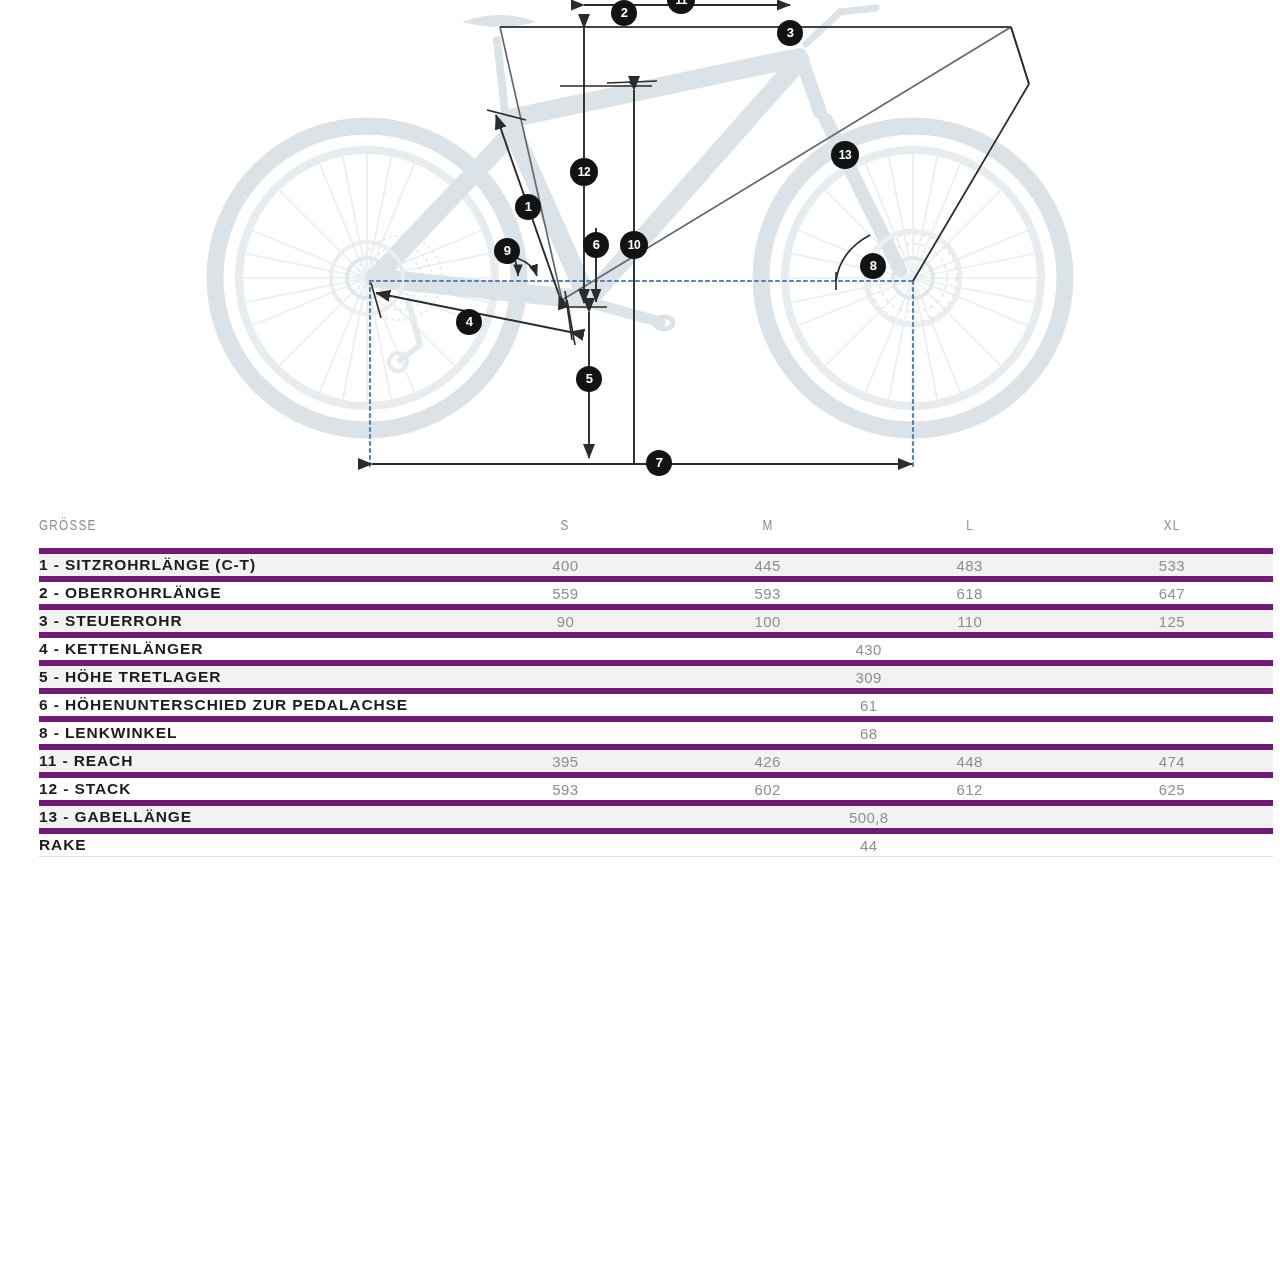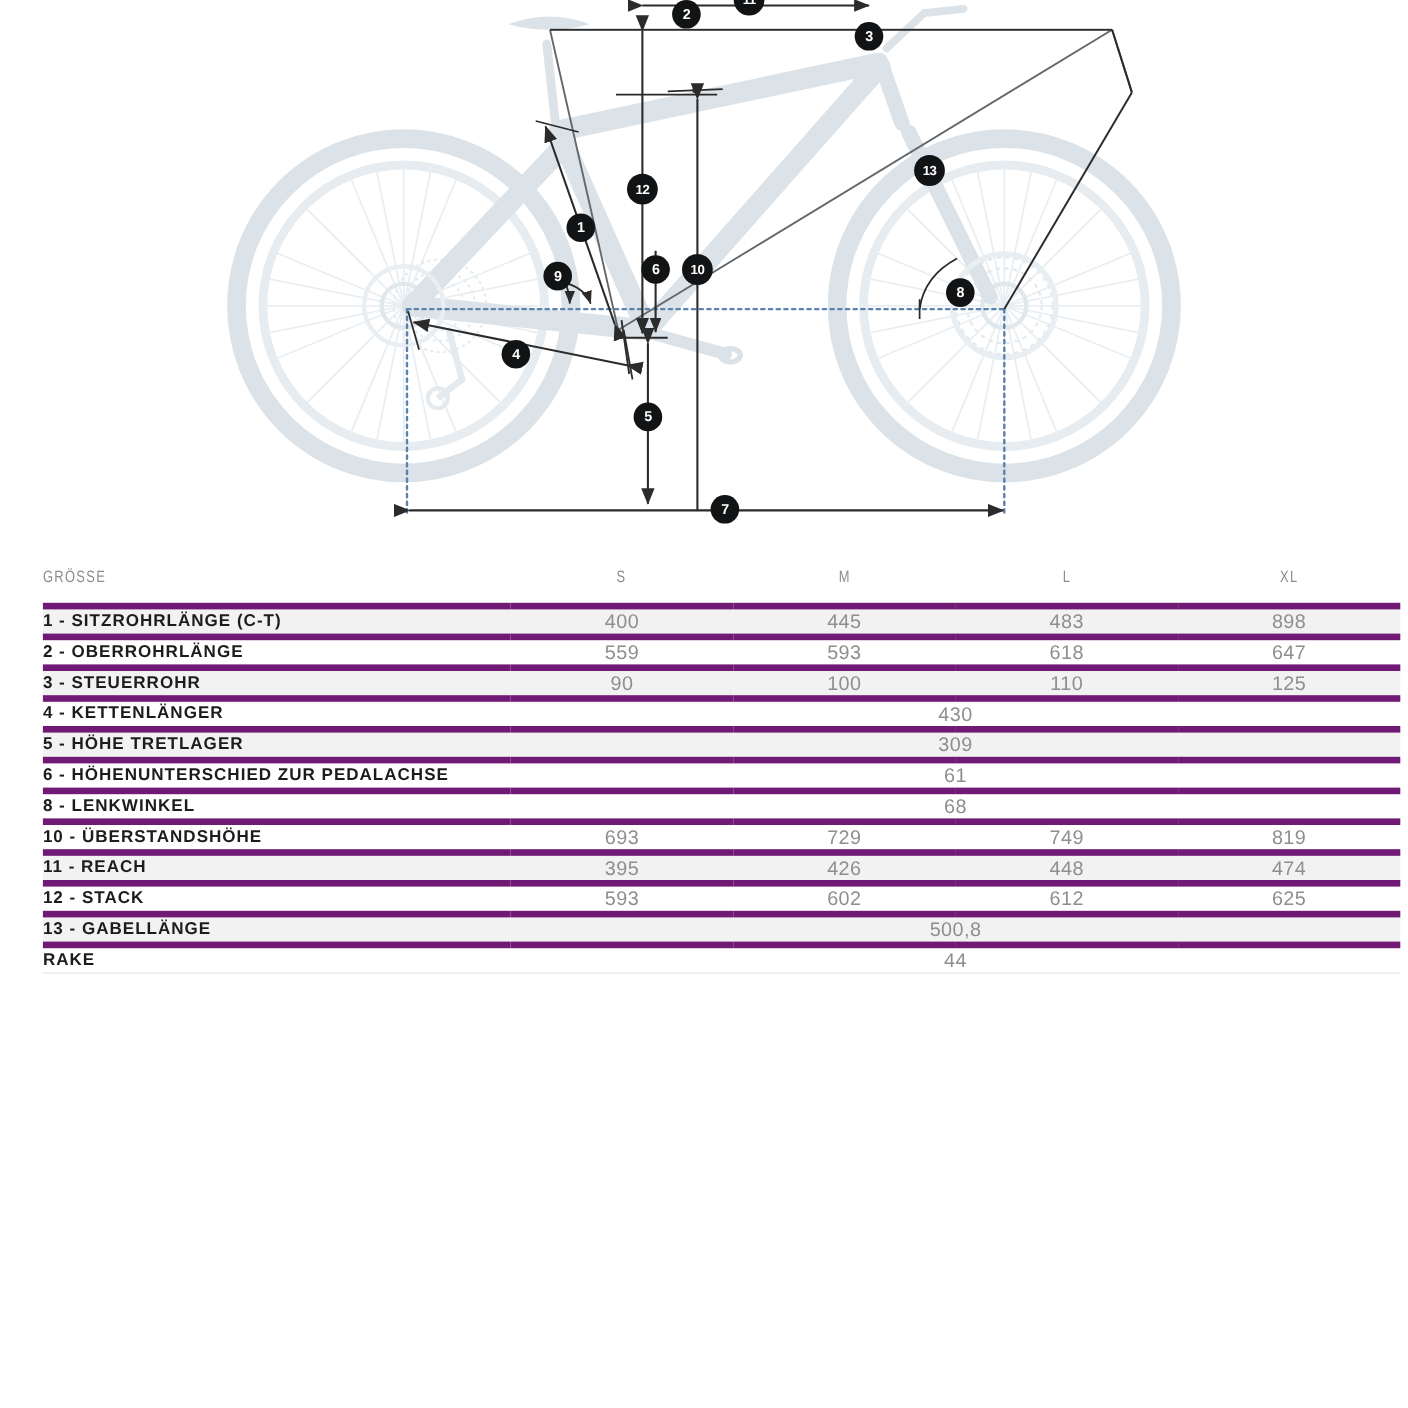--- a/index.html
+++ b/index.html
@@ -84,21 +84,21 @@
     text-align:left;
     padding:13px 6px 13px 15px;
     font-size:15.5px;
     font-weight:bold;
     color:#1c1c1c;
     letter-spacing:0.9px;
     line-height:1.42;
   }
   td.val{
     text-align:center;
-    font-size:18px;
+    font-size:15px;
     color:#8e8e8e;
     letter-spacing:0.4px;
     font-weight:normal;
   }
   td.val.merged{text-align:center;}
 </style>
 </head>
 <body>
 
 <div id="diagram">
@@ -315,21 +315,21 @@
         <th class="h-size">L</th>
         <th class="h-size">XL</th>
       </tr>
     </thead>
     <tbody id="tbody">
         <tr class="alt">
           <td class="label">1 - SITZROHRLÄNGE (C-T)</td>
           <td class="val">400</td>
           <td class="val">445</td>
           <td class="val">483</td>
-          <td class="val">898</td>
+          <td class="val">533</td>
         </tr>
         <tr>
           <td class="label">2 - OBERROHRLÄNGE</td>
           <td class="val">559</td>
           <td class="val">593</td>
           <td class="val">618</td>
           <td class="val">647</td>
         </tr>
         <tr class="alt">
           <td class="label">3 - STEUERROHR</td>
@@ -347,27 +347,20 @@
           <td class="val merged" colspan="4">309</td>
         </tr>
         <tr>
           <td class="label">6 - HÖHENUNTERSCHIED ZUR PEDALACHSE</td>
           <td class="val merged" colspan="4">61</td>
         </tr>
         <tr>
           <td class="label">8 - LENKWINKEL</td>
           <td class="val merged" colspan="4">68</td>
         </tr>
-        <tr>
-          <td class="label">10 - ÜBERSTANDSHÖHE</td>
-          <td class="val">693</td>
-          <td class="val">729</td>
-          <td class="val">749</td>
-          <td class="val">819</td>
-        </tr>
         <tr class="alt">
           <td class="label">11 - REACH</td>
           <td class="val">395</td>
           <td class="val">426</td>
           <td class="val">448</td>
           <td class="val">474</td>
         </tr>
         <tr>
           <td class="label">12 - STACK</td>
           <td class="val">593</td>

